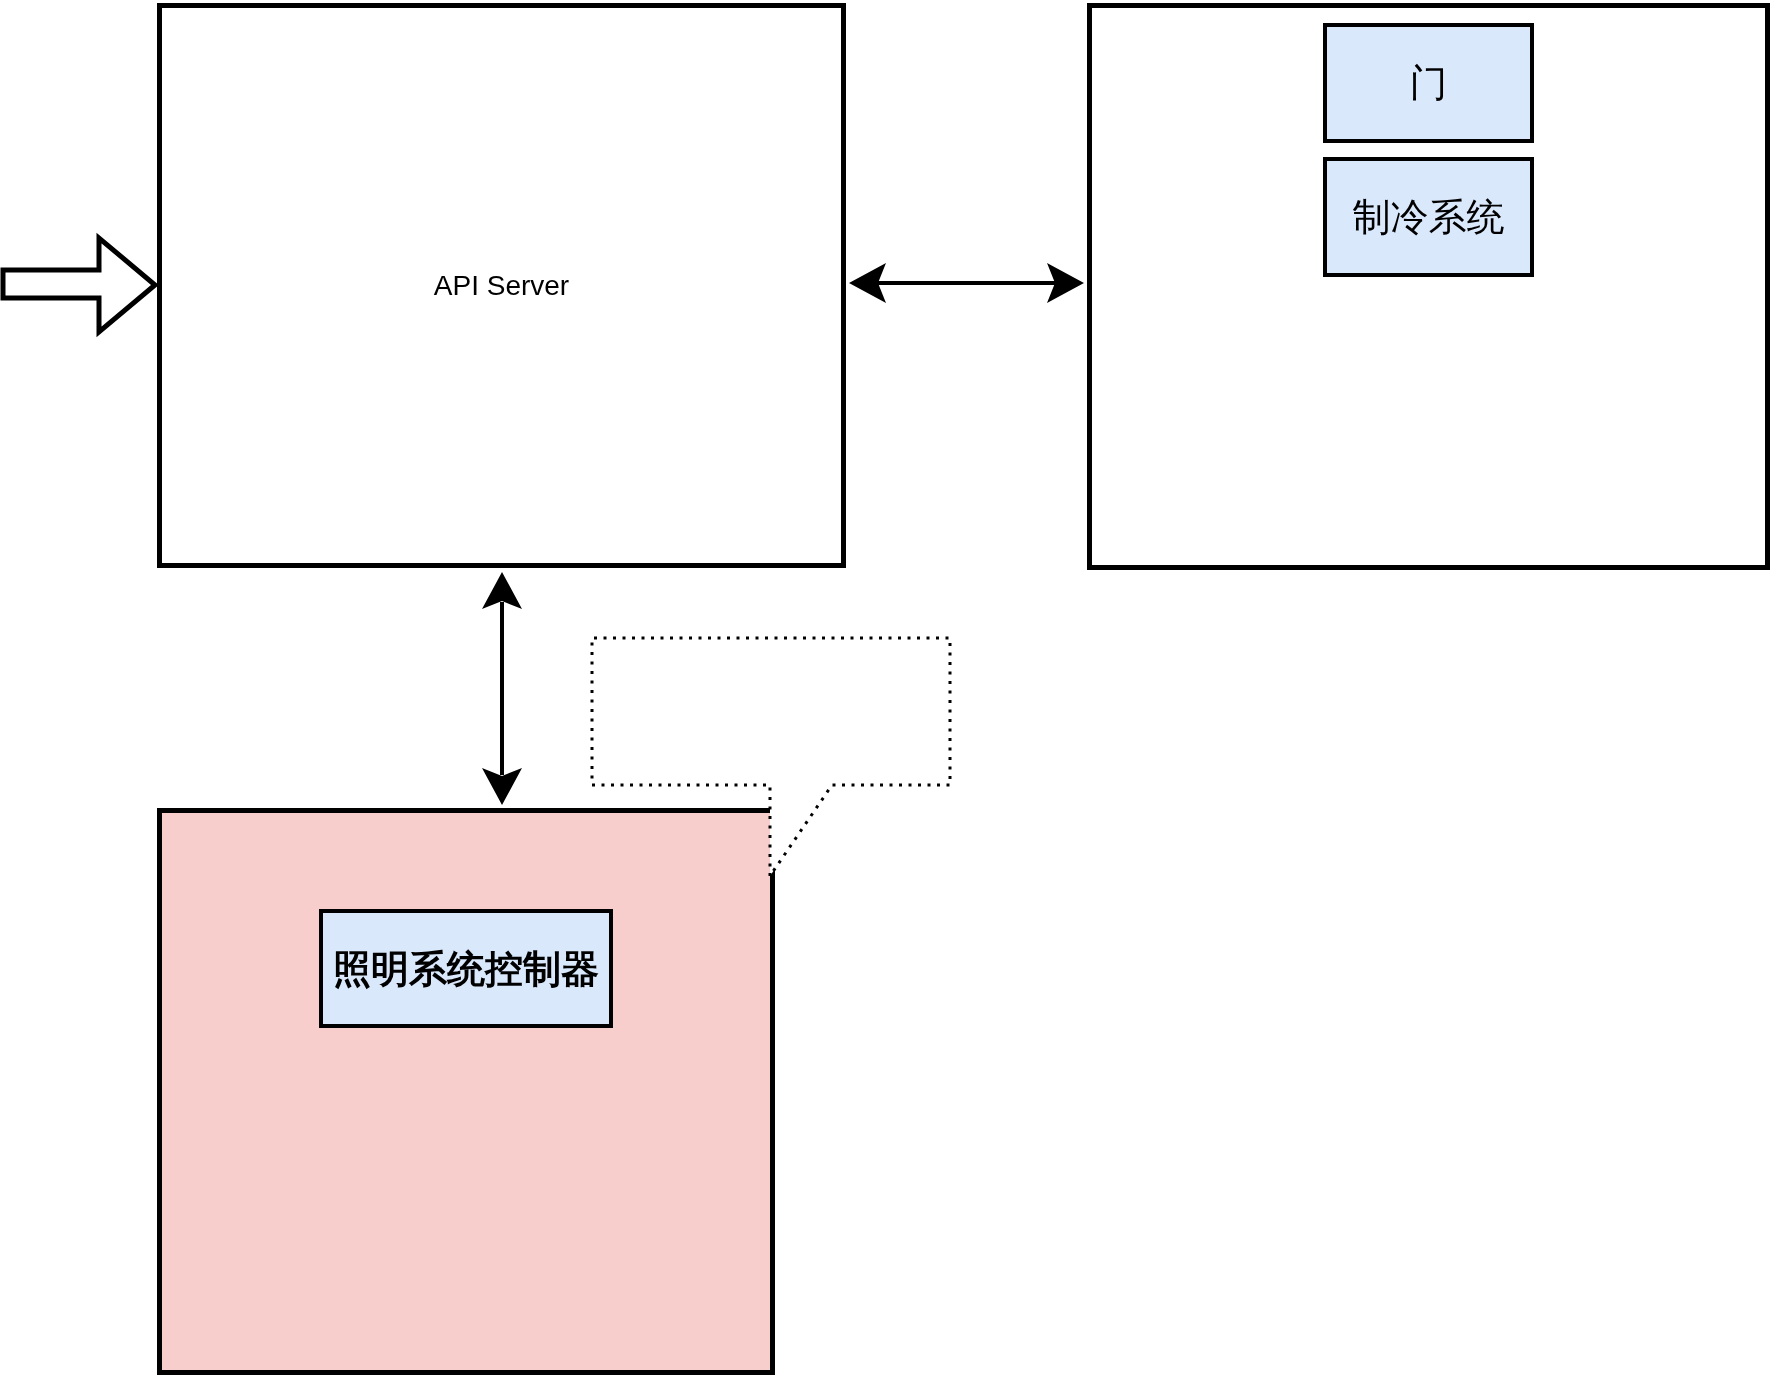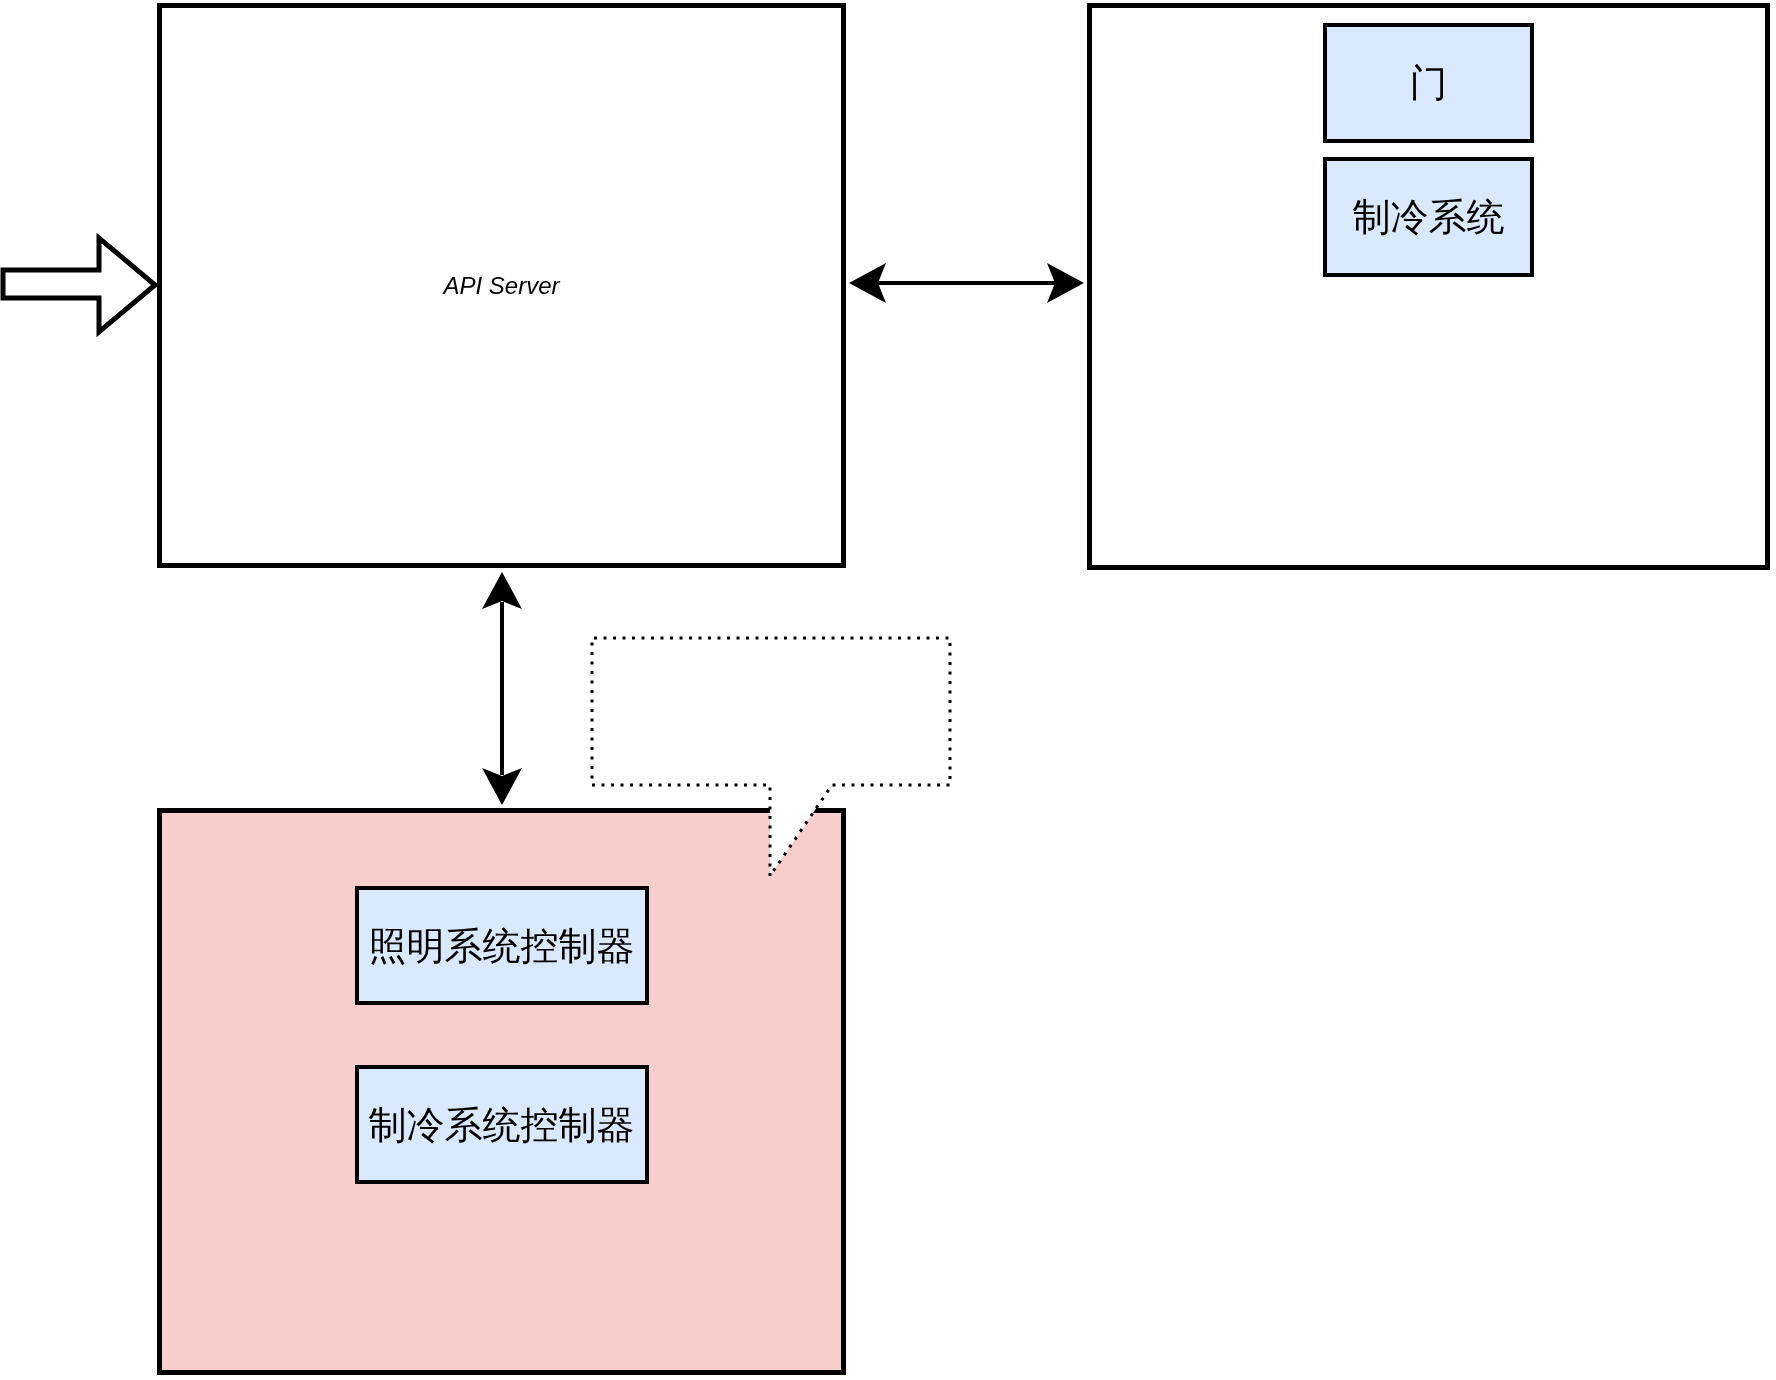--- a/index.html
+++ b/index.html
@@ -14,34 +14,34 @@
   .panel-api{
     left:157px;top:3px;width:689px;height:565px;
     display:flex;align-items:center;justify-content:center;
   }
   .panel-devices{
     left:1087px;top:3px;width:683px;height:567px;
     display:flex;flex-direction:column;align-items:center;
     padding-top:15px;gap:14px;
   }
   .panel-controllers{
-    left:157px;top:808px;width:689px;height:567px;
+    left:157px;top:808px;width:618px;height:567px;
     background:var(--controller_panel_fill,#f8cecc);
     display:flex;flex-direction:column;align-items:center;
-    padding-top:73px;gap:60px;
+    padding-top:96px;gap:60px;font-weight:bold;
   }
   .chip{
     background:var(--device_fill,#dae8fc);border:4px solid var(--border,#000);
     box-sizing:border-box;flex:0 0 auto;
     display:flex;align-items:center;justify-content:center;
     font-size:38px;line-height:1;white-space:nowrap;
   }
   .chip-device{width:211px;height:120px;}
   .chip-controller{width:294px;height:119px;}
-  .big-label{font-size:24px;line-height:1;font-style:italic;}
+  .big-label{font-size:28px;line-height:1;}
   .overlay{position:absolute;left:0;top:0;z-index:4;pointer-events:none;}
   .callout-label{
     position:absolute;left:592px;top:638px;width:358px;height:147px;z-index:5;
     display:flex;align-items:center;justify-content:center;
     font-size:37px;line-height:1;white-space:nowrap;
   }
 </style>
 </head>
 <body>
 
@@ -57,23 +57,20 @@
     </div>
     <div class="chip chip-device">
       <span>制冷系统</span>
     </div>
   </div>
 
   <div class="panel panel-controllers">
     <div class="chip chip-controller">
       <span>照明系统控制器</span>
     </div>
-    <div class="chip chip-controller">
-      <span>制冷系统控制器</span>
-    </div>
   </div>
 
   <svg class="overlay" width="1776" height="1380" viewBox="0 0 1776 1380">
 
     <path d="M 3,270 L 99,270 L 99,238 L 155,285 L 99,332 L 99,298 L 3,298 Z" fill="#ffffff" stroke="#000000" stroke-width="5" stroke-linejoin="miter"></path>
 
     <g fill="#000000" stroke="none">
       <rect x="876" y="281" width="181" height="4"></rect>
       <polygon points="849,283 886,263 878,283 886,303"></polygon>
       <polygon points="1084,283 1047,263 1055,283 1047,303"></polygon>

